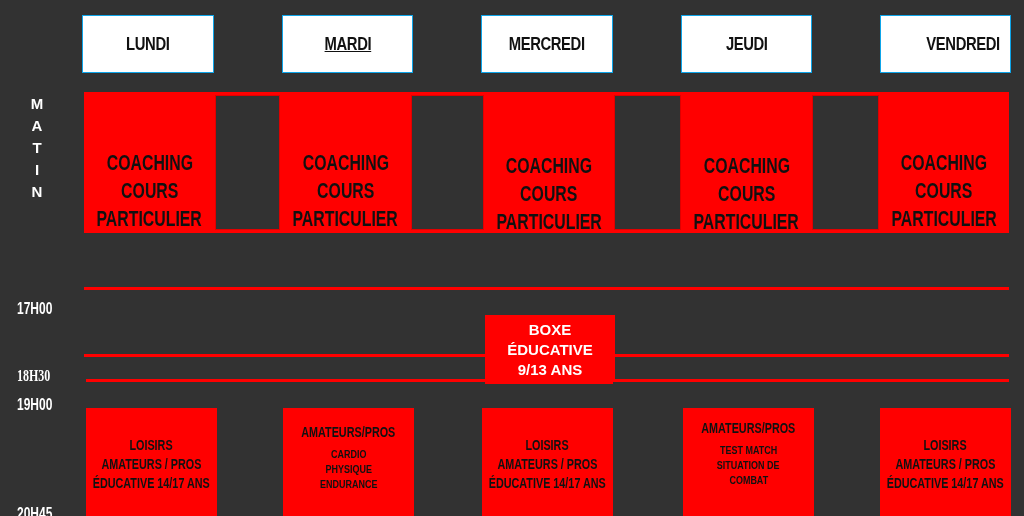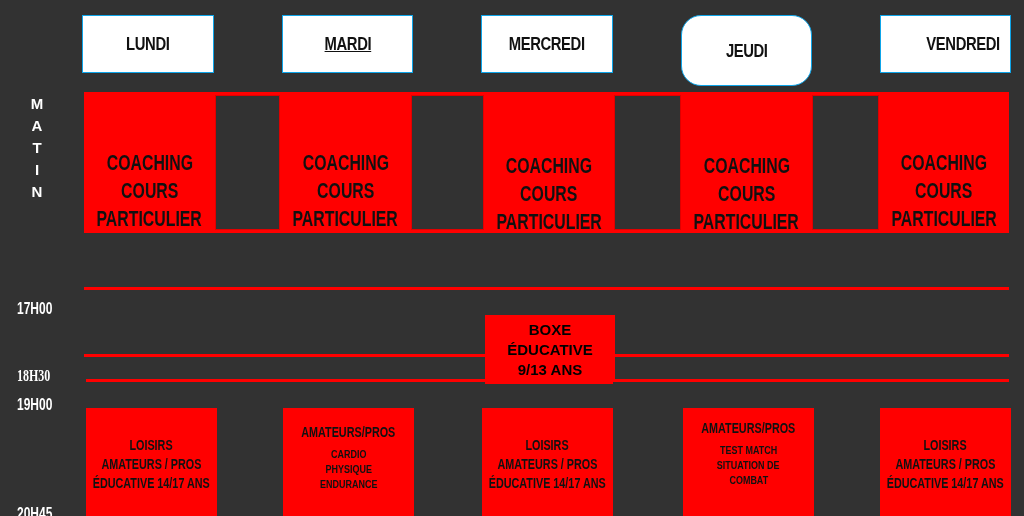--- a/index.html
+++ b/index.html
@@ -14,35 +14,35 @@
   .red { background:#ff0000; }
   .gap { background:#323232; border:1px solid #e00000; box-sizing:border-box; }
   .cell { display:flex; flex-direction:column; align-items:center; justify-content:center; text-align:center; color:#111; font-weight:700;margin-top:28px; }
   .cell .big { font-size:22px; line-height:28px; transform:scaleX(0.72); white-space:nowrap; }
   .cell .mid { font-size:15px; line-height:19px; transform:scaleX(0.72); white-space:nowrap; }
   .cell .small { font-size:11.5px; line-height:15px; transform:scaleX(0.78); white-space:nowrap; }
   .side-label { color:#fff; font-weight:700; font-size:16px;margin-top:24px; }
   .side-label span { display:inline-block; transform:scaleX(0.75); transform-origin:left; }
   .matin { color:#fff; font-weight:700; font-size:15px; line-height:22px; text-align:center; width:20px; }
   .hline { height:3px; background:#ff0000; }
-  .boxe { color:#000000; font-weight:700; font-size:15px; line-height:20px; }
+  .boxe { color:#ffffff; font-weight:700; font-size:15px; line-height:20px; }
 </style>
 </head>
 <body>
 
 <div class="abs day-header" style="left:82px;top:15px;width:132px;height:58px;">
     <span>LUNDI</span>
   </div>
 <div class="abs day-header" style="left:282px;top:15px;width:131px;height:58px;text-decoration:underline;">
     <span>MARDI</span>
   </div>
 <div class="abs day-header" style="left:481px;top:15px;width:132px;height:58px;">
     <span>MERCREDI</span>
   </div>
-<div class="abs day-header" style="left:681px;top:15px;width:131px;height:71px;border-radius:20px;">
+<div class="abs day-header" style="left:681px;top:15px;width:131px;height:58px;">
     <span>JEUDI</span>
   </div>
 <div class="abs day-header" style="left:880px;top:15px;width:131px;height:58px;justify-content:flex-end;">
     <span>VENDREDI</span>
   </div>
 
 <div class="abs matin" style="left:27px;top:93px;">
   <div>M</div>
   <div>A</div>
   <div>T</div>

